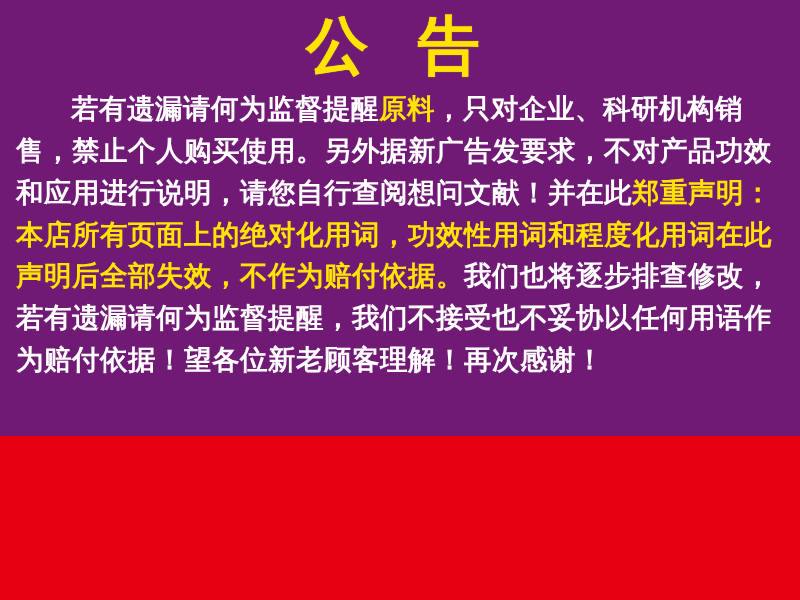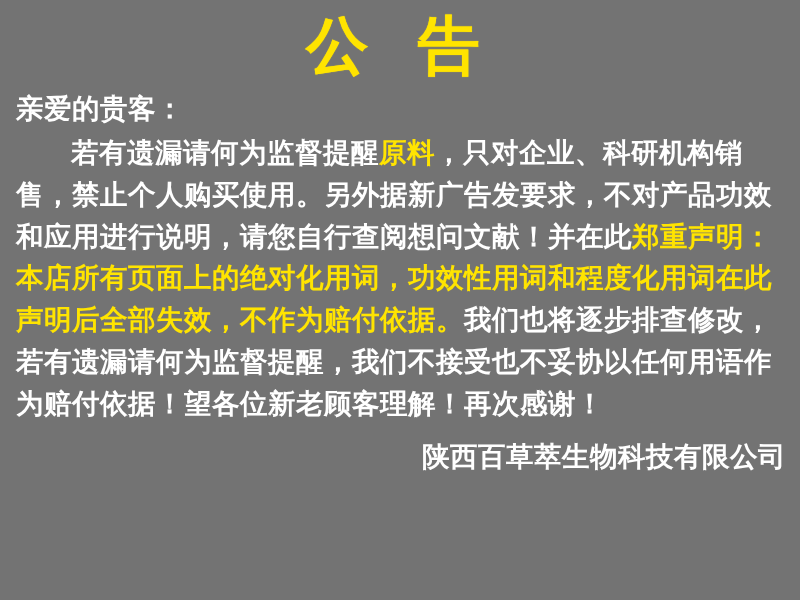--- a/index.html
+++ b/index.html
@@ -9,22 +9,22 @@
   body {
     width: 800px;
     height: 600px;
     overflow: hidden;
     background: #e60012;
     font-family: "DejaVu Sans", "Liberation Sans", sans-serif;
   }
   .poster {
     position: relative;
     width: 800px;
-    height: 600px;
-    background: #737373;
+    height: 436px;
+    background: #701a75;
     box-sizing: border-box;
   }
   .title {
     text-align: center;
     color: #ffe400;
     font-size: 62px;
     font-weight: bold;
     letter-spacing: 14px;
     padding-top: 12px;
     line-height: 1.1;
@@ -60,19 +60,17 @@
   }
 </style>
 </head>
 <body>
 
 <div class="poster">
 
   <div class="title">公 告</div>
 
   <div class="body-text">
-    <p class="salutation">亲爱的贵客：</p>
     <p class="para"><span>若有遗漏请何为监督提醒</span><span class="hl">原料</span><span>，只对企业、科研机构销售，禁止个人购买使用。另外据新广告发要求，不对产品功效和应用进行说明，请您自行查阅想问文献！并在此</span><span class="hl">郑重声明：本店所有页面上的绝对化用词，功效性用词和程度化用词在此声明后全部失效，不作为赔付依据。</span><span>我们也将逐步排查修改，若有遗漏请何为监督提醒，我们不接受也不妥协以任何用语作为赔付依据！望各位新老顾客理解！再次感谢！</span></p>
   </div>
 
-  <div class="signature">陕西百草萃生物科技有限公司</div>
 
 </div>
 
 </body></html>

